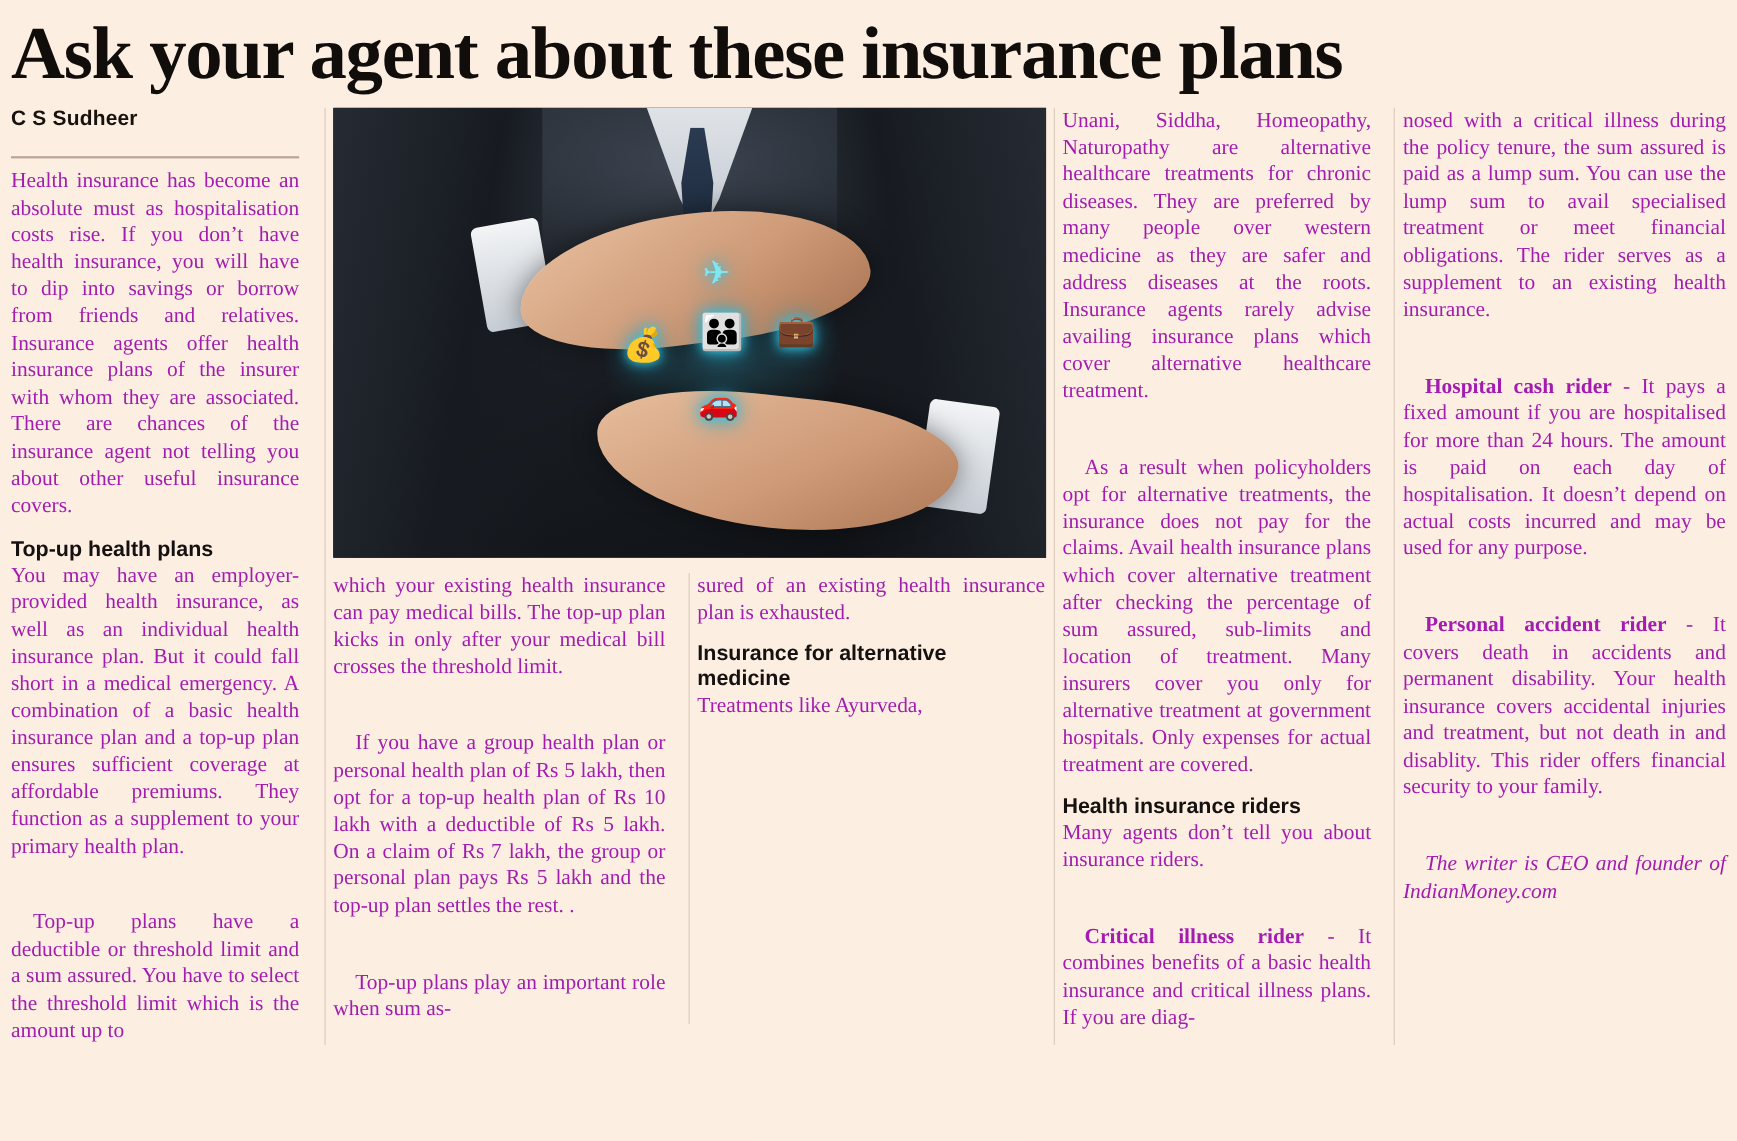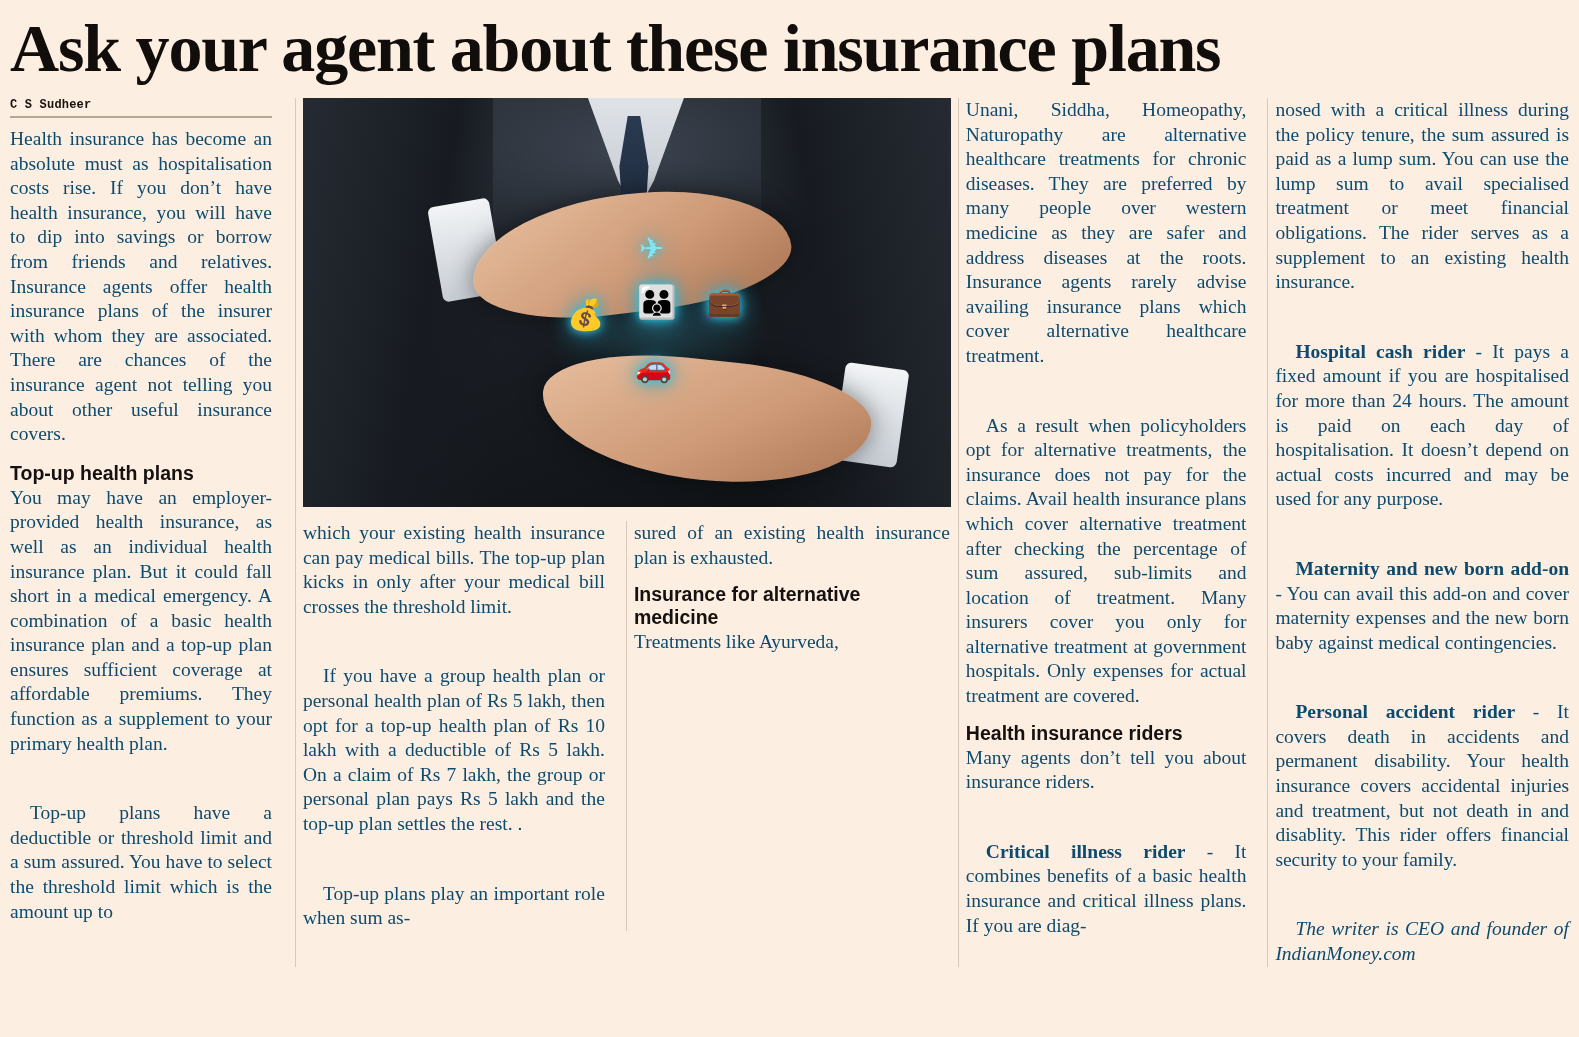--- a/index.html
+++ b/index.html
@@ -47,40 +47,40 @@
   .col-5 { width: 316px; }
 
   .vrule {
     width: 1px;
     background: #d9c9bb;
     margin: 0 7px;
     align-self: stretch;
   }
 
   .byline {
-    font-family: Liberation Mono, monospace;
+    font-family: Liberation Sans, sans-serif;
     font-weight: bold;
-    font-size: 12px;
+    font-size: 19px;
     color: #17120e;
-    margin: 0 0 4px 0;
+    margin: 0 0 22px 0;
     letter-spacing: .2px;
   }
   .byline-rule {
     border-bottom: 2px solid #b9a596;
     margin-bottom: 9px;
   }
   p {
     margin: 0;
     font-size: 19.5px;
     line-height: 24.6px;
     text-align: justify;
     text-justify: inter-word;
     -webkit-hyphens: auto;
     hyphens: auto;
-    color: #0c4a6e;
+    color: #a21caf;
   }
   p.indent { text-indent: 20px; margin-top: 45px; }
   .subhead {
     font-family: "Liberation Sans", sans-serif;
     font-weight: bold;
     font-size: 19.5px;
     line-height: 23px;
     color: #141110;
     margin: 13px 0 1px 0;
   }
@@ -241,19 +241,18 @@
       <div class="subhead">Health insurance riders</div>
       <p>Many agents don’t tell you about insurance riders.</p>
       <p class="indent"><span class="runin">Critical illness rider</span><span> - It combines benefits of a basic health insurance and critical illness plans. If you are diag-</span></p>
     </div>
 
     <div class="vrule"></div>
 
     <div class="col col-5">
       <p>nosed with a critical illness during the policy tenure, the sum assured is paid as a lump sum. You can use the lump sum to avail specialised treatment or meet financial obligations. The rider serves as a supplement to an existing health insurance.</p>
       <p class="indent"><span class="runin">Hospital cash rider</span><span> - It pays a fixed amount if you are hospitalised for more than 24 hours. The amount is paid on each day of hospitalisation. It doesn’t depend on actual costs incurred and may be used for any purpose.</span></p>
-      <p class="indent"><span class="runin">Maternity and new born add-on</span><span> - You can avail this add-on and cover maternity expenses and the new born baby against medical contingencies.</span></p>
       <p class="indent"><span class="runin">Personal accident rider</span><span> - It covers death in accidents and permanent disability. Your health insurance covers accidental injuries and treatment, but not death in and disablity. This rider offers financial security to your family.</span></p>
       <p class="indent italic">The writer is CEO and founder of IndianMoney.com</p>
     </div>
 
   </div>
 </div>
 
 </body></html>

